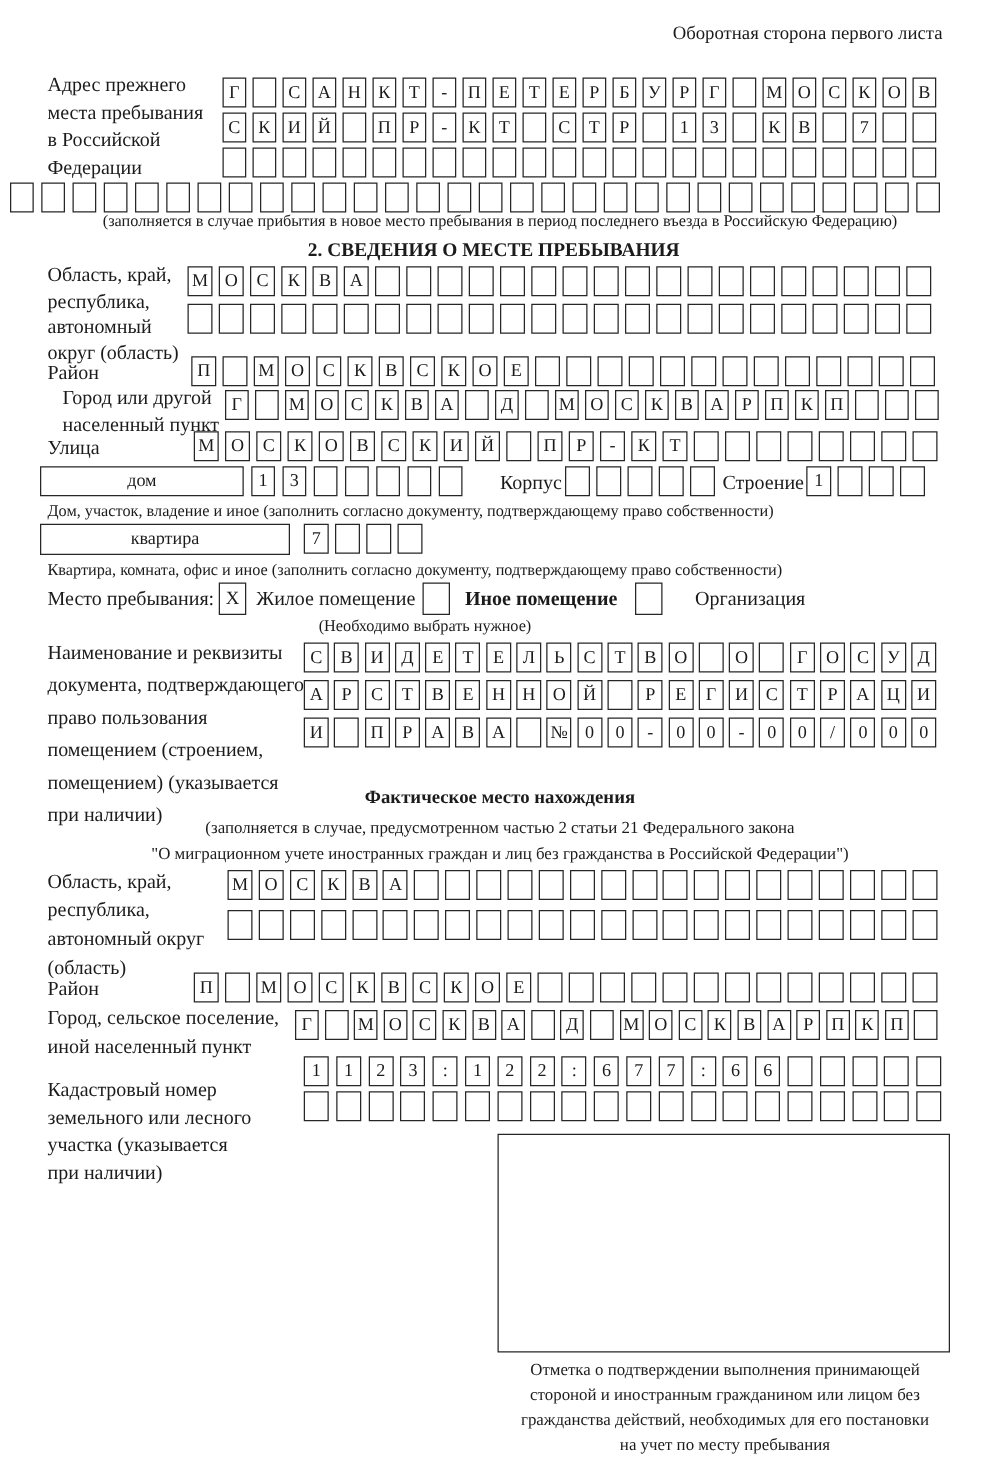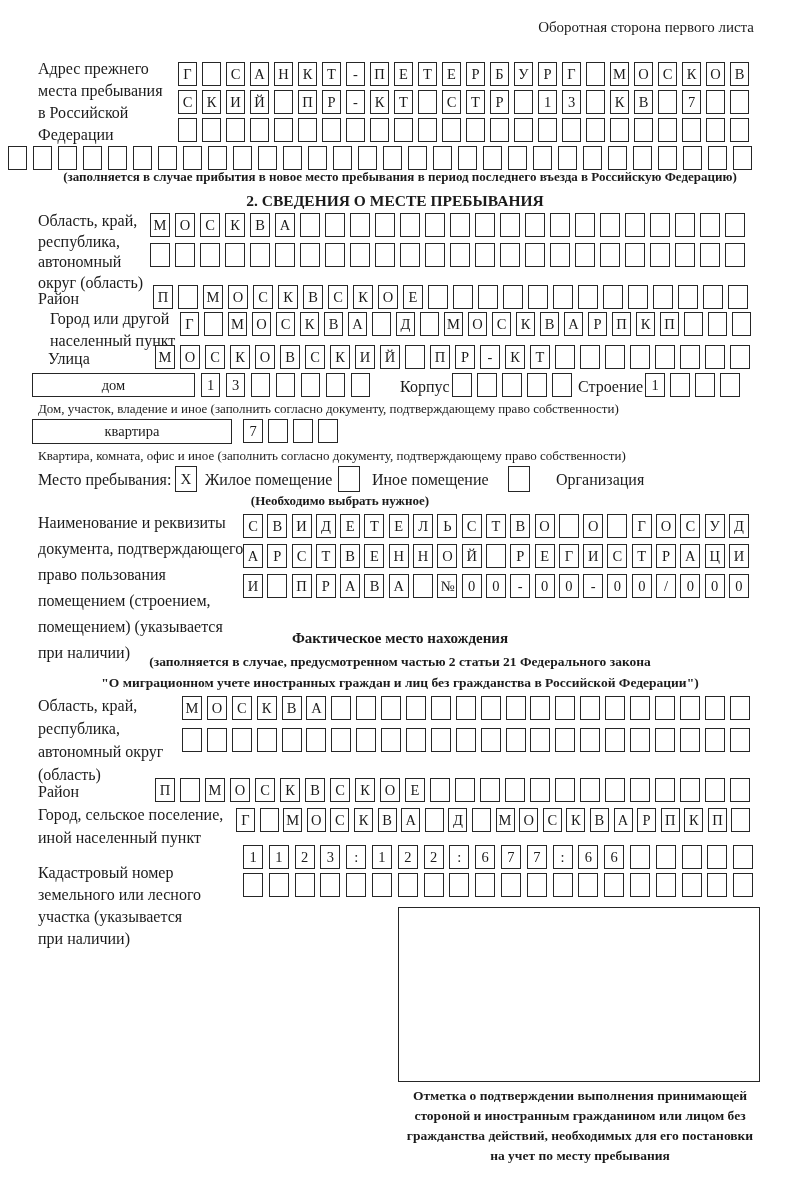--- a/index.html
+++ b/index.html
@@ -1,21 +1,21 @@
 <!DOCTYPE html>
 <html><head>
 <meta charset="utf-8">
 <style>
   html,body{margin:0;padding:0;background:#ffffff;}
   .page{position:relative;width:800px;height:1180px;background:#ffffff;
         font-family:"Liberation Serif","DejaVu Serif",serif;color:#1b1b1b;overflow:hidden;}
   .abs{position:absolute;}
   .lbl{font-size:16px;line-height:22px;white-space:nowrap;}
   .note{font-size:13px;white-space:nowrap;}
-  .center{text-align:center;font-weight:bold;}
+  .center{text-align:center;}
   .bold{font-weight:bold;text-align:center;}
   .cellrow{position:absolute;display:flex;gap:5px;}
   .cell{flex:none;width:19px;height:24px;box-sizing:border-box;border:1.6px solid #262626;
         display:flex;align-items:center;justify-content:center;
         font-size:14.5px;font-family:inherit;background:#fff;}
   .c20 .cell{width:20px;}
   .fieldbox{position:absolute;box-sizing:border-box;border:1.6px solid #262626;background:#fff;
         display:flex;align-items:center;justify-content:center;font-size:14.5px;}
   .checkbox{position:absolute;box-sizing:border-box;width:22px;height:26px;border:1.6px solid #262626;
         display:flex;align-items:center;justify-content:center;font-size:15px;background:#fff;}
@@ -30,37 +30,37 @@
   #pa-note{top:169px;left:0;width:800px;}
   
   #s2-title{top:190px;left:0;width:790px;font-size:15.5px;}
   #lbl-obl{left:38px;top:211px;line-height:20.5px;}
   #obl-r1{left:150px;top:213px;}
   #obl-r2{left:150px;top:243px;}
   #lbl-raion{left:38px;top:288px;}
   #raion-r{left:153px;top:285px;}
   #lbl-gorod{left:50px;top:308px;}
   #gorod-r{left:180px;top:312px;}
-  #lbl-ulitsa{left:48px;top:348px;}
+  #lbl-ulitsa{left:38px;top:348px;}
   #ulitsa-r{left:155px;top:345px;}
   #dom-box{left:32px;top:373px;width:163px;height:24px;}
   #dom-r{left:201px;top:373px;gap:6px;}
   #lbl-korpus{left:400px;top:376px;}
   #korpus-r{left:452px;top:373px;}
   #lbl-stroenie{left:578px;top:376px;}
   #stroenie-r{left:645px;top:373px;}
   #dom-note{left:38px;top:401px;}
   #kv-box{left:32px;top:419px;width:200px;height:25px;}
   #kv-r{left:243px;top:419px;}
   #kv-note{left:38px;top:448px;}
   #lbl-mesto{left:38px;top:469px;}
   #cb1{left:175px;top:466px;}
   #opt1{left:205px;top:469px;}
   #cb2{left:338px;top:466px;}
-  #opt2{left:372px;top:469px;}
+  #opt2{left:372px;top:469px;font-weight:bold;}
   #cb3{left:508px;top:466px;}
   #opt3{left:556px;top:469px;}
   #mesto-note{left:175px;top:493px;width:330px;}
   #lbl-doc{left:38px;top:510px;line-height:26px;}
   #doc-r1{left:243px;top:514px;gap:4.3px;}
   #doc-r2{left:243px;top:544px;gap:4.3px;}
   #doc-r3{left:243px;top:574px;gap:4.3px;}
   
   #fact-title{top:627px;left:0;width:800px;font-size:15px;}
   #fact-note{top:651px;left:0;width:800px;font-size:13.5px;line-height:21px;white-space:nowrap;}

